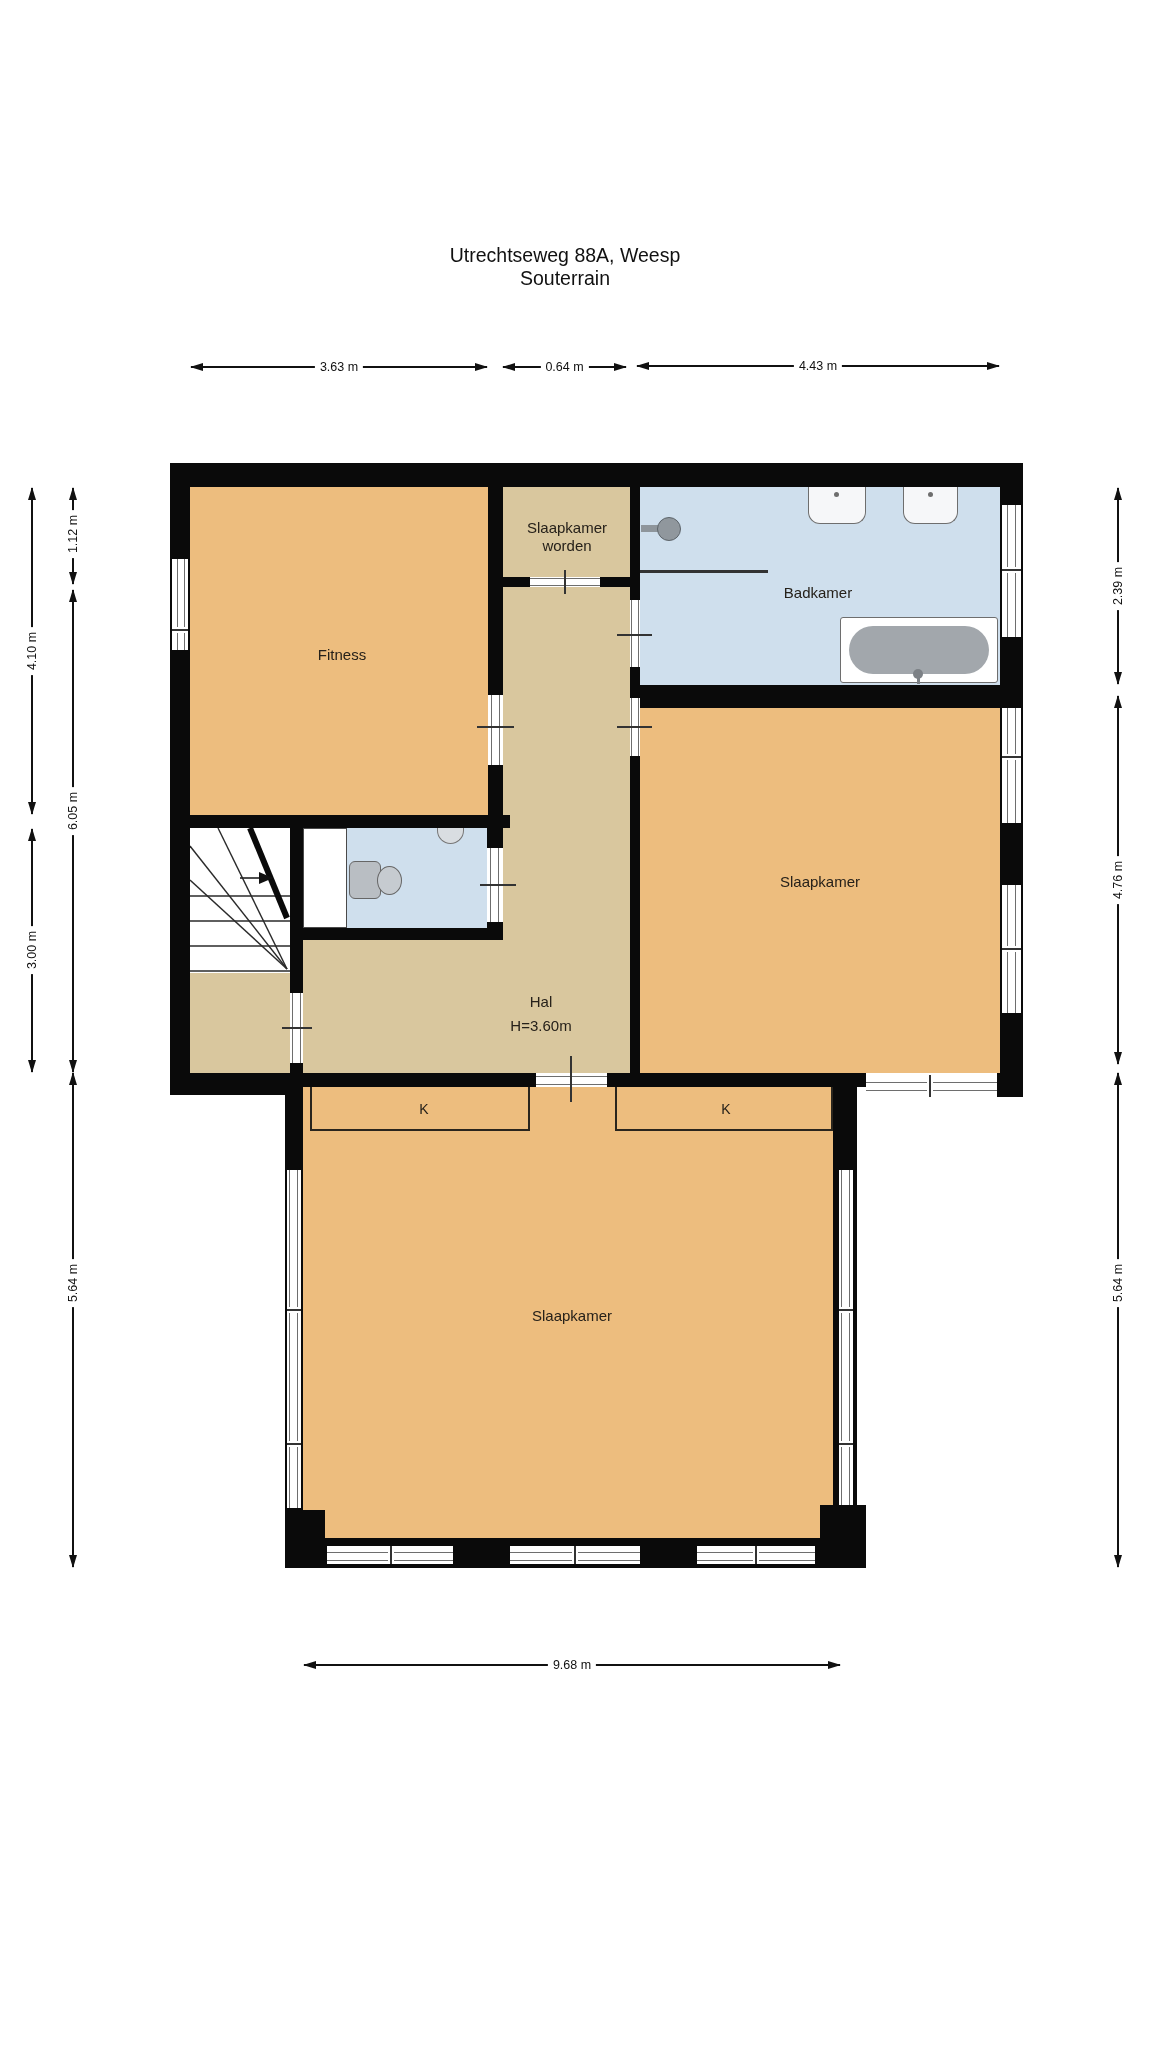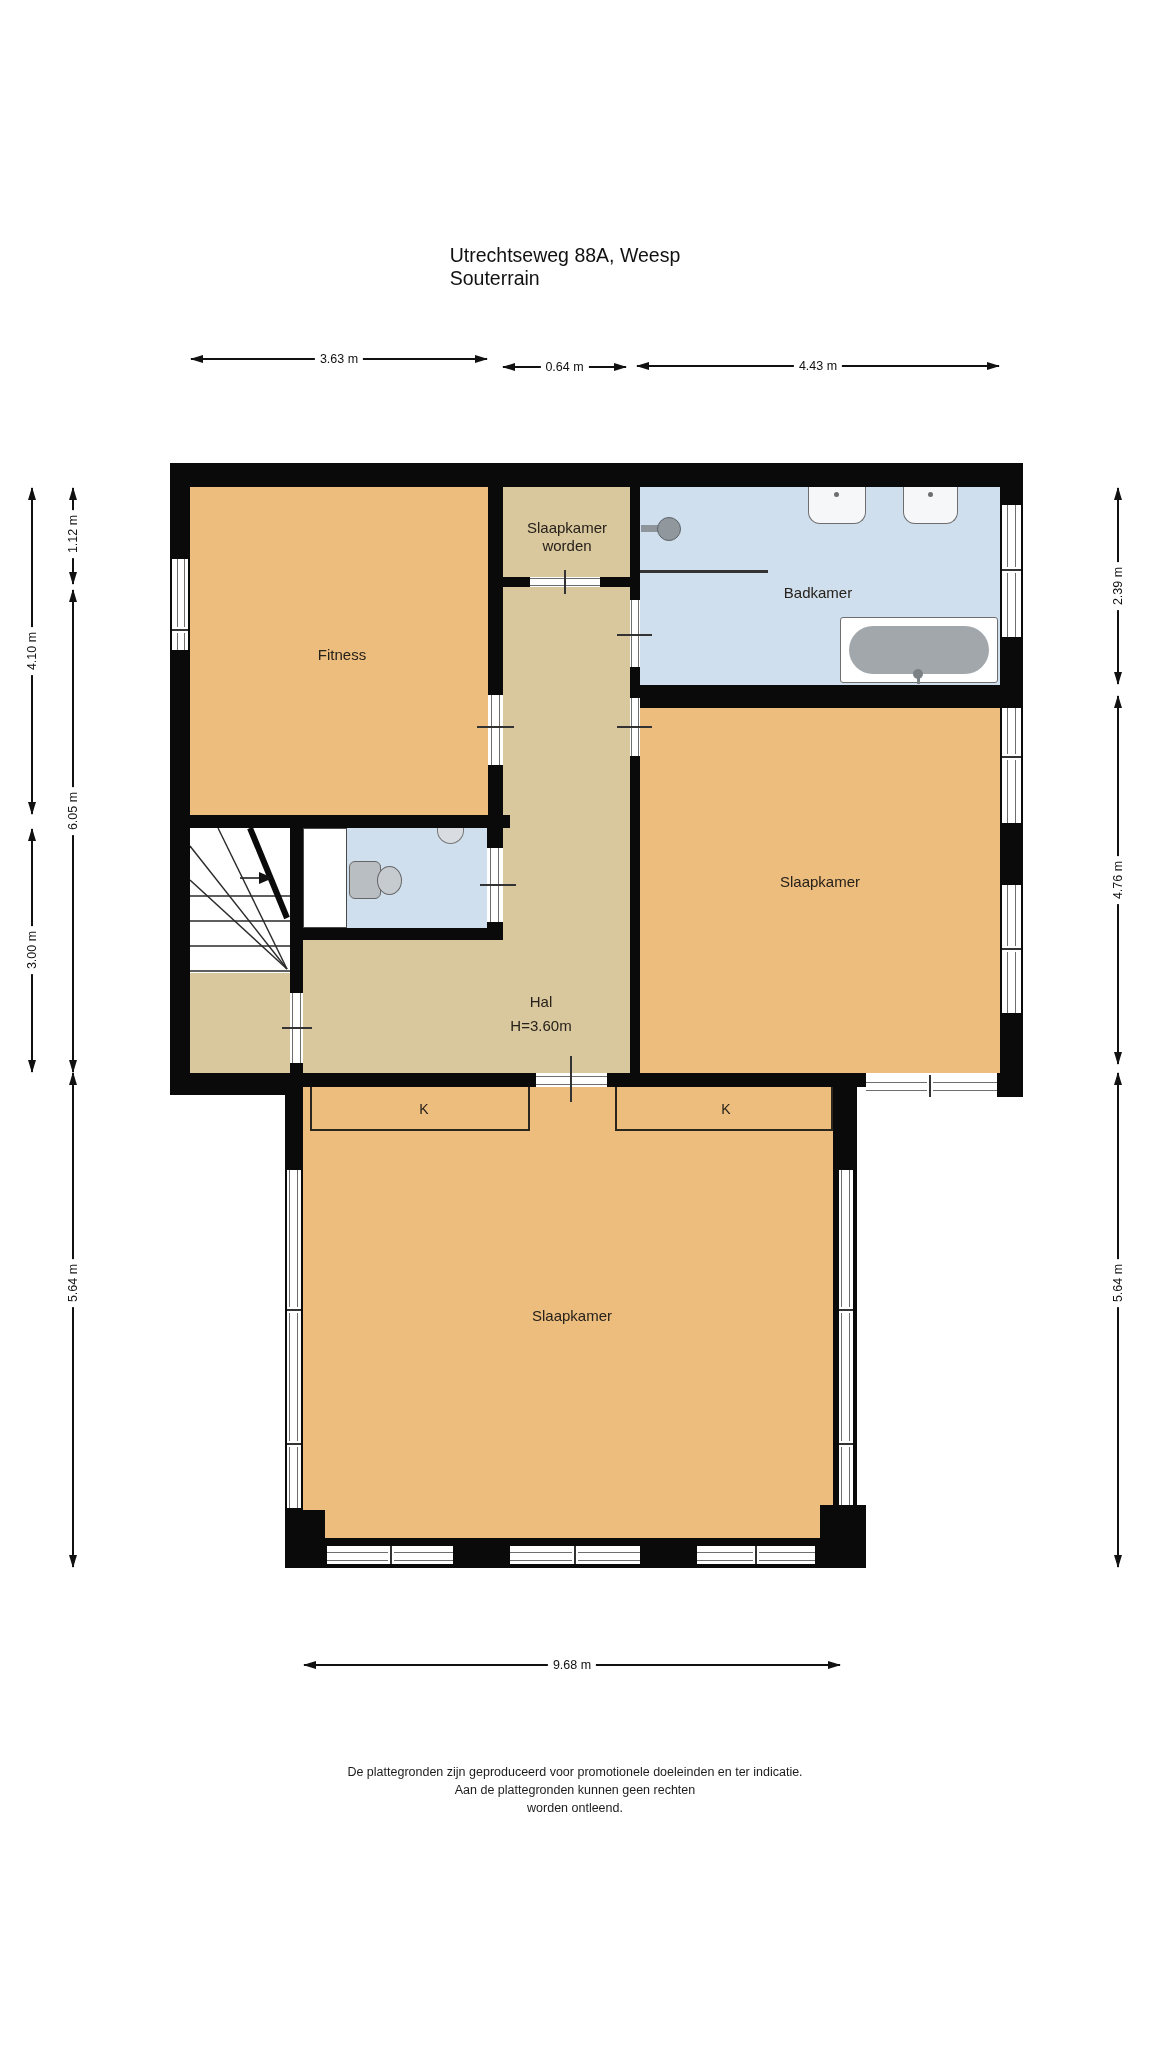--- a/index.html
+++ b/index.html
@@ -25,21 +25,21 @@
   .dim-v{width:14px}
   .ln-h{position:absolute;left:1px;right:1px;top:50%;height:1.5px;margin-top:-1px;background:#111}
   .ln-v{position:absolute;top:1px;bottom:1px;left:50%;width:1.5px;margin-left:-1px;background:#111}
   .ar{position:absolute;width:0;height:0}
   .ar-l{left:0;top:50%;margin-top:-4.5px;border-top:4.5px solid transparent;border-bottom:4.5px solid transparent;border-right:13px solid #111}
   .ar-r{right:0;top:50%;margin-top:-4.5px;border-top:4.5px solid transparent;border-bottom:4.5px solid transparent;border-left:13px solid #111}
   .ar-u{top:0;left:50%;margin-left:-4.5px;border-left:4.5px solid transparent;border-right:4.5px solid transparent;border-bottom:13px solid #111}
   .ar-d{bottom:0;left:50%;margin-left:-4.5px;border-left:4.5px solid transparent;border-right:4.5px solid transparent;border-top:13px solid #111}
   .dim-lab{position:absolute;background:#fff;padding:0 5px;white-space:nowrap;transform:translate(-50%,-50%)}
   .dim-lab.rot{transform:translate(-50%,-50%) rotate(-90deg)}
-  .title{position:absolute;left:565px;top:244px;transform:translateX(-50%);text-align:left;font-size:19.5px;line-height:23px;color:#111}
+  .title{position:absolute;left:565px;top:244px;transform:translateX(-50%);text-align:center;font-size:19.5px;line-height:23px;color:#111}
   .disc{position:absolute;left:575px;top:1763px;transform:translateX(-50%);text-align:center;font-size:12.5px;line-height:18px;color:#1c1c1c;white-space:nowrap}
 </style>
 </head>
 <body>
 
 <div class="plan">
 
   <div class="title">
     <div>Utrechtseweg 88A, Weesp</div>
     <div>Souterrain</div>
@@ -191,21 +191,21 @@
   <div class="lbl" style="left:818px;top:592px">Badkamer</div>
   <div class="lbl" style="left:820px;top:881px">Slaapkamer</div>
   <div class="lbl" style="left:541px;top:1014px;line-height:24px">
     <span>Hal</span><br>
     <span>H=3.60m</span>
   </div>
   <div class="lbl" style="left:424px;top:1109px;font-size:14px">K</div>
   <div class="lbl" style="left:726px;top:1109px;font-size:14px">K</div>
   <div class="lbl" style="left:572px;top:1315px">Slaapkamer</div>
 
-  <div class="dim dim-h" style="left:190px;top:352px;width:298px">
+  <div class="dim dim-h" style="left:190px;top:360px;width:298px">
     <div class="ln-h"></div>
       <span class="ar ar-l"></span>
       <span class="ar ar-r"></span>
     <span class="dim-lab" style="left:50%;top:50%">3.63 m</span>
   </div>
   <div class="dim dim-h" style="left:502px;top:360px;width:125px">
     <div class="ln-h"></div>
       <span class="ar ar-l"></span>
       <span class="ar ar-r"></span>
     <span class="dim-lab" style="left:50%;top:50%">0.64 m</span>
@@ -268,19 +268,14 @@
     <span class="dim-lab rot" style="left:50%;top:211px">5.64 m</span>
   </div>
 
   <div class="dim dim-h" style="left:303px;top:1658px;width:538px">
     <div class="ln-h"></div>
       <span class="ar ar-l"></span>
       <span class="ar ar-r"></span>
     <span class="dim-lab" style="left:50%;top:50%">9.68 m</span>
   </div>
 
-  <div class="disc">
-    <div>De plattegronden zijn geproduceerd voor promotionele doeleinden en ter indicatie.</div>
-    <div>Aan de plattegronden kunnen geen rechten</div>
-    <div>worden ontleend.</div>
-  </div>
 
 </div>
 
 </body></html>

